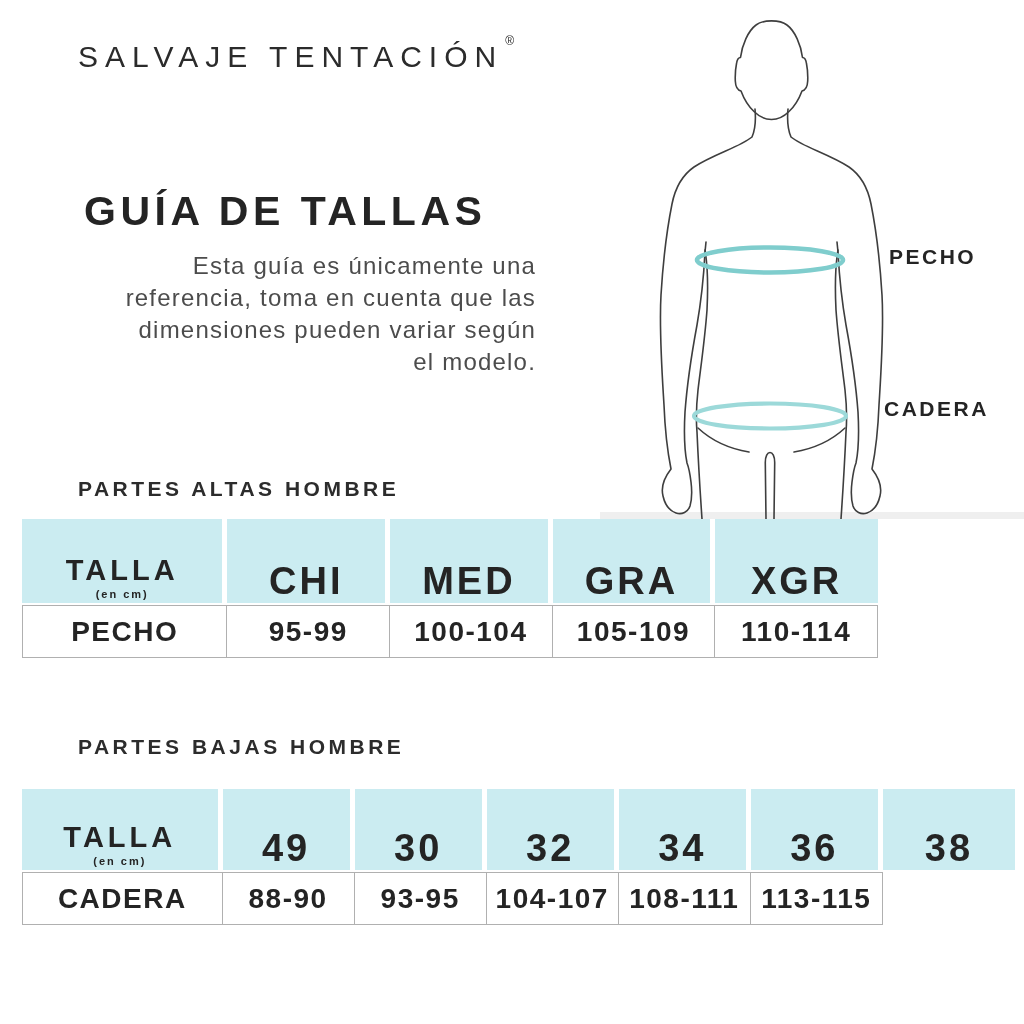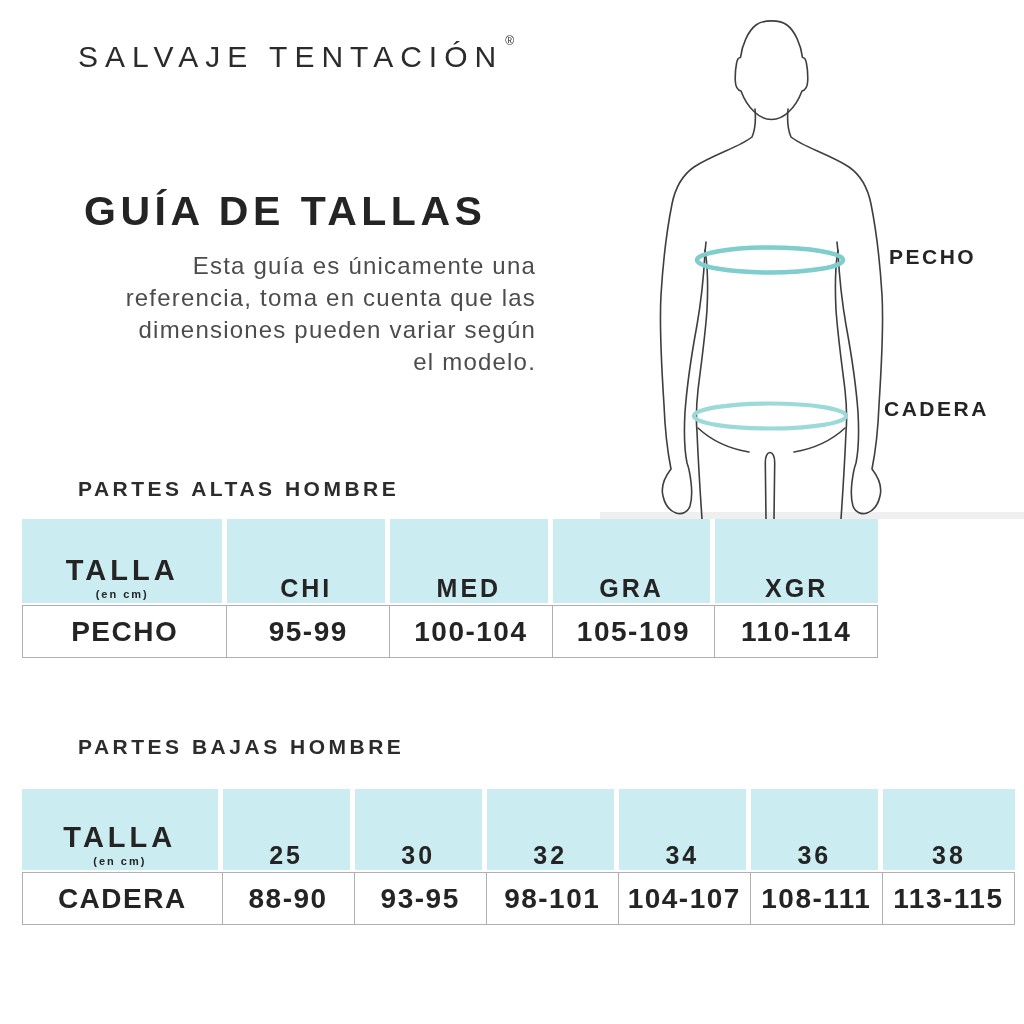--- a/index.html
+++ b/index.html
@@ -61,21 +61,21 @@
   .tbody { height:53px; margin-top:2px; }
 
   .th {
     background:#cbecf1;
     display:flex; flex-direction:column; align-items:center; justify-content:flex-end;
     border-right:5px solid #ffffff;
     box-sizing:border-box;
     color:#242424;
   }
   .th:last-child { border-right:none; }
-  .th .size  { font-size:25px; font-weight:700; letter-spacing:3px; }
+  .th .size  { font-size:38px; font-weight:700; letter-spacing:3px; }
   .th .talla { font-size:29px; font-weight:700; letter-spacing:4px; line-height:31px; }
   .th .unit  { font-size:11px; font-weight:700; letter-spacing:2px; line-height:17px; }
 
   .td {
     background:#ffffff;
     display:flex; align-items:center; justify-content:center;
     border:1.6px solid #b0b0b0;
     box-sizing:border-box;
     font-size:28px; font-weight:600; letter-spacing:1.5px; color:#242424;
     white-space:nowrap;
@@ -159,21 +159,21 @@
 
   <div class="section-label s2">PARTES BAJAS HOMBRE</div>
 
   <div class="size-table t2">
     <div class="thead">
       <div class="th first">
         <div class="talla">TALLA</div>
         <div class="unit">(en cm)</div>
       </div>
       <div class="th">
-          <span class="size">25</span>
+          <span class="size">49</span>
         </div>
       <div class="th">
           <span class="size">30</span>
         </div>
       <div class="th">
           <span class="size">32</span>
         </div>
       <div class="th">
           <span class="size">34</span>
         </div>
@@ -181,20 +181,19 @@
           <span class="size">36</span>
         </div>
       <div class="th">
           <span class="size">38</span>
         </div>
     </div>
     <div class="tbody">
       <div class="td">CADERA</div>
       <div class="td">88-90</div>
       <div class="td">93-95</div>
-      <div class="td">98-101</div>
       <div class="td">104-107</div>
       <div class="td">108-111</div>
       <div class="td">113-115</div>
     </div>
   </div>
 
 </div>
 
 </body></html>

